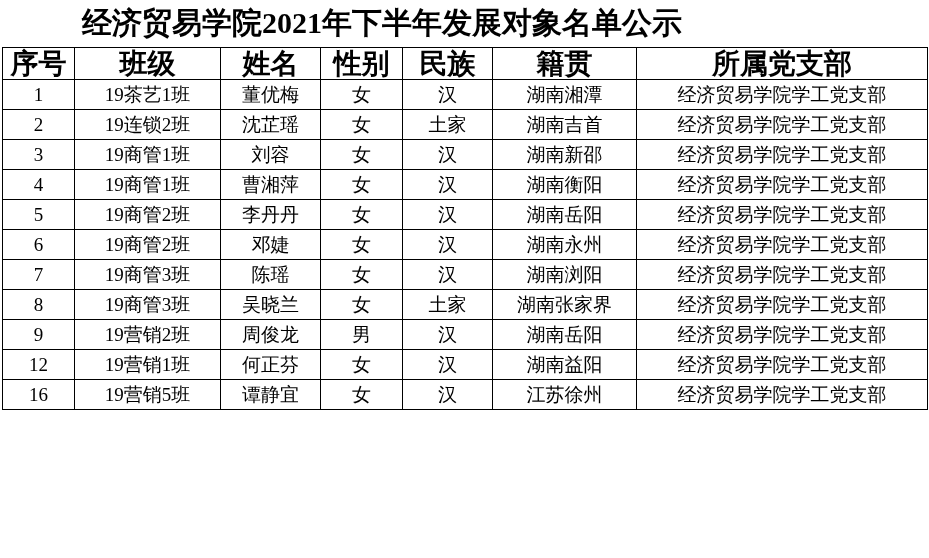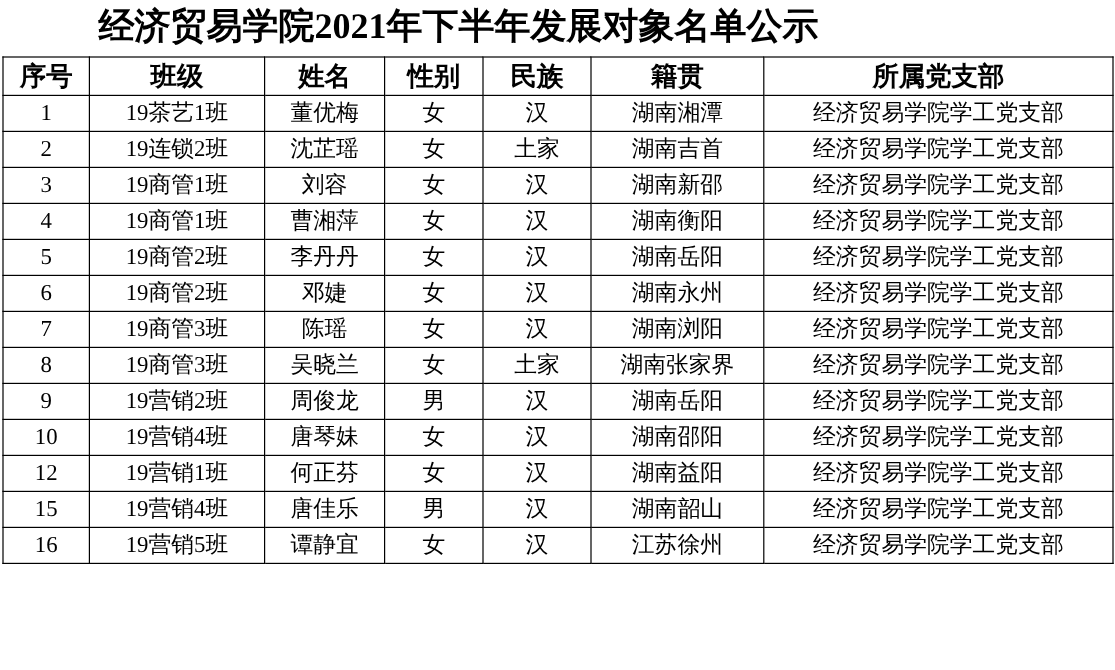--- a/index.html
+++ b/index.html
@@ -42,21 +42,21 @@
     text-align: center;
     vertical-align: middle;
     font-size: 19px;
     line-height: 20px;
     height: 29px;
     padding: 0;
     white-space: nowrap;
     overflow: hidden;
   }
   table.roster thead th {
-    font-size: 22px;
+    font-size: 28px;
     font-weight: bold;
     height: 31px;
   }
   
   col.c-index { width: 72px; }
   col.c-class { width: 146px; }
   col.c-name  { width: 100px; }
   col.c-sex   { width: 82px; }
   col.c-eth   { width: 90px; }
   col.c-home  { width: 144px; }
@@ -166,44 +166,26 @@
       <tr>
         <td>9</td>
         <td>19营销2班</td>
         <td>周俊龙</td>
         <td>男</td>
         <td>汉</td>
         <td>湖南岳阳</td>
         <td>经济贸易学院学工党支部</td>
       </tr>
       <tr>
-        <td>10</td>
-        <td>19营销4班</td>
-        <td>唐琴妹</td>
-        <td>女</td>
-        <td>汉</td>
-        <td>湖南邵阳</td>
-        <td>经济贸易学院学工党支部</td>
-      </tr>
-      <tr>
         <td>12</td>
         <td>19营销1班</td>
         <td>何正芬</td>
         <td>女</td>
         <td>汉</td>
         <td>湖南益阳</td>
-        <td>经济贸易学院学工党支部</td>
-      </tr>
-      <tr>
-        <td>15</td>
-        <td>19营销4班</td>
-        <td>唐佳乐</td>
-        <td>男</td>
-        <td>汉</td>
-        <td>湖南韶山</td>
         <td>经济贸易学院学工党支部</td>
       </tr>
       <tr>
         <td>16</td>
         <td>19营销5班</td>
         <td>谭静宜</td>
         <td>女</td>
         <td>汉</td>
         <td>江苏徐州</td>
         <td>经济贸易学院学工党支部</td>

